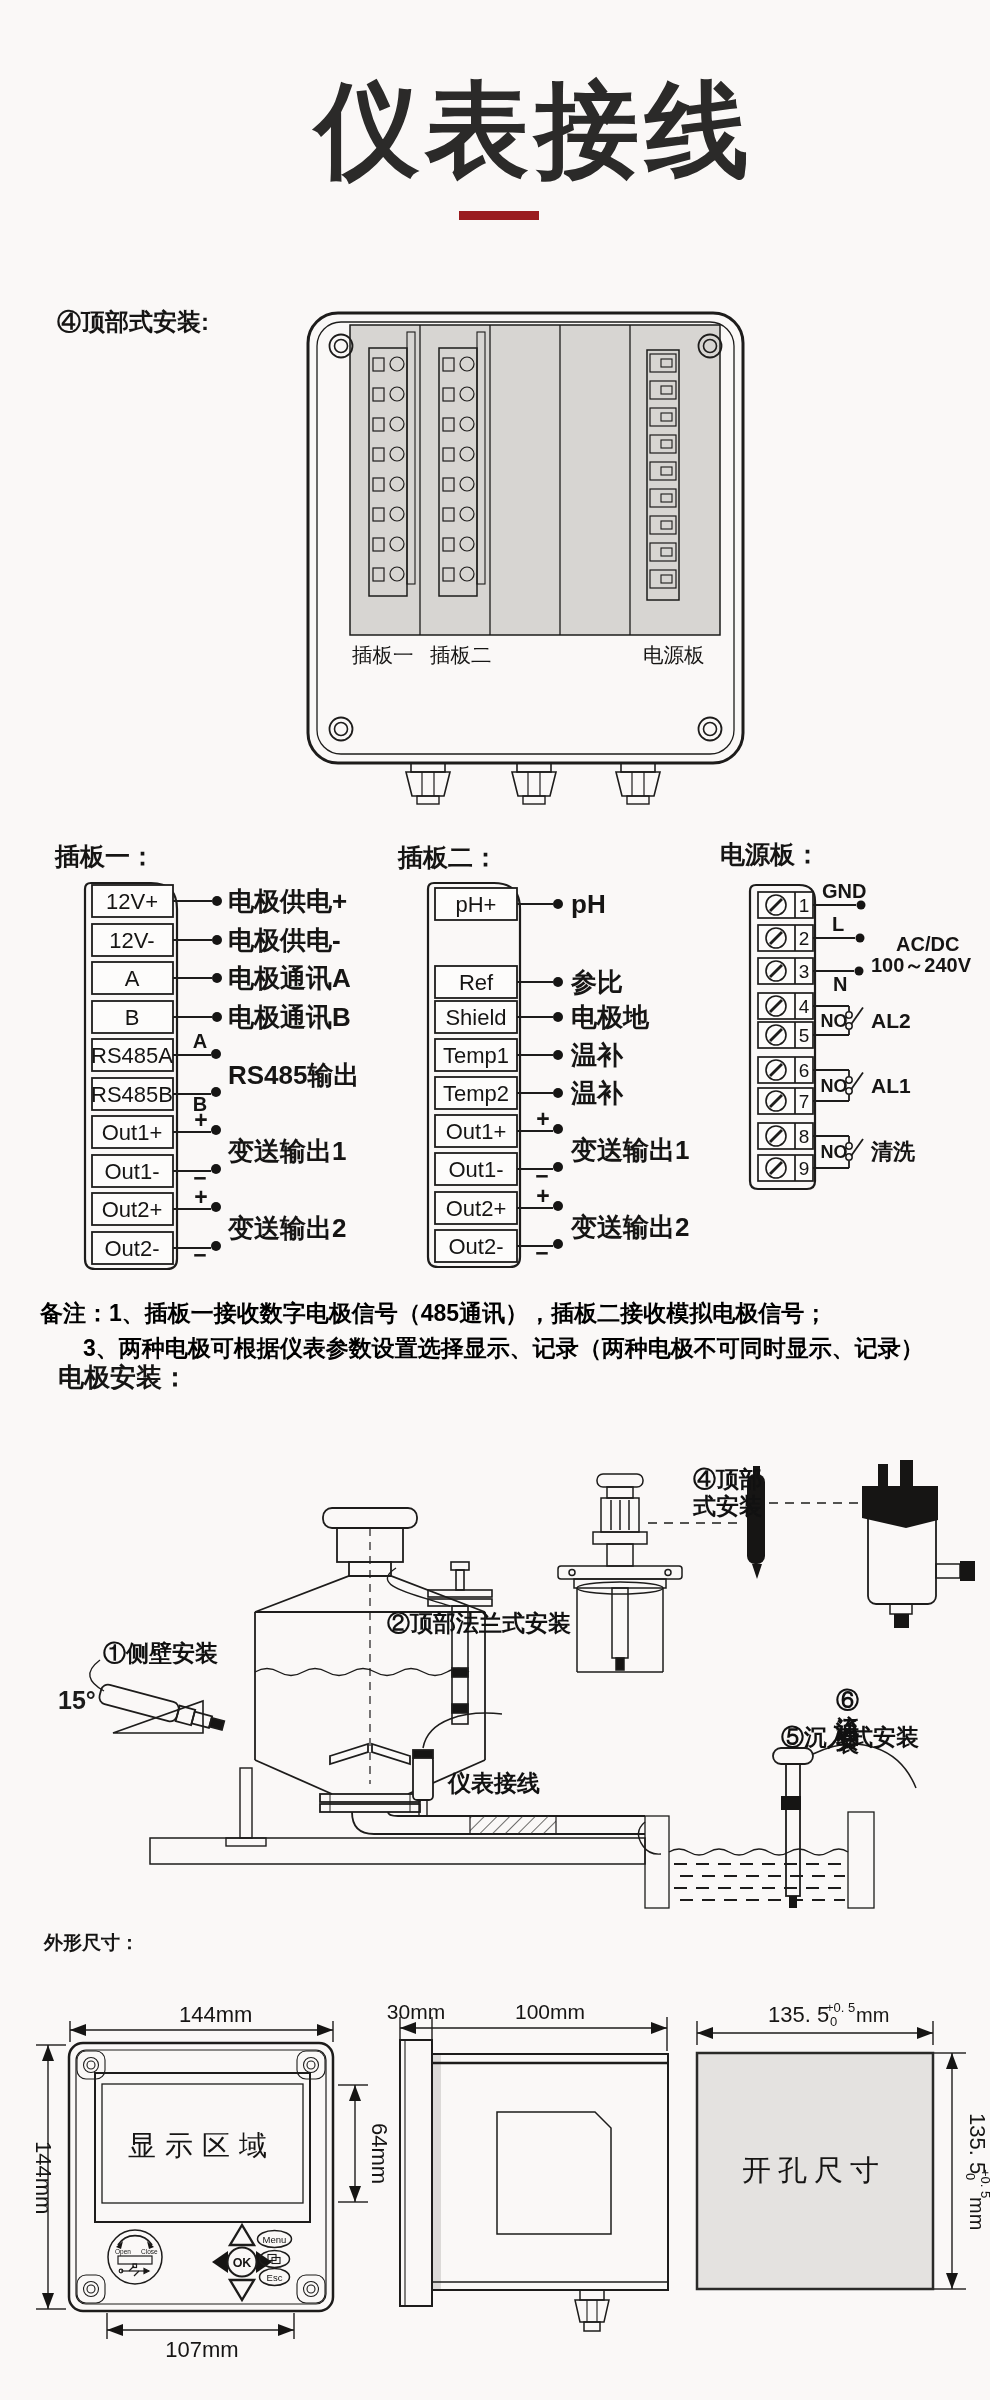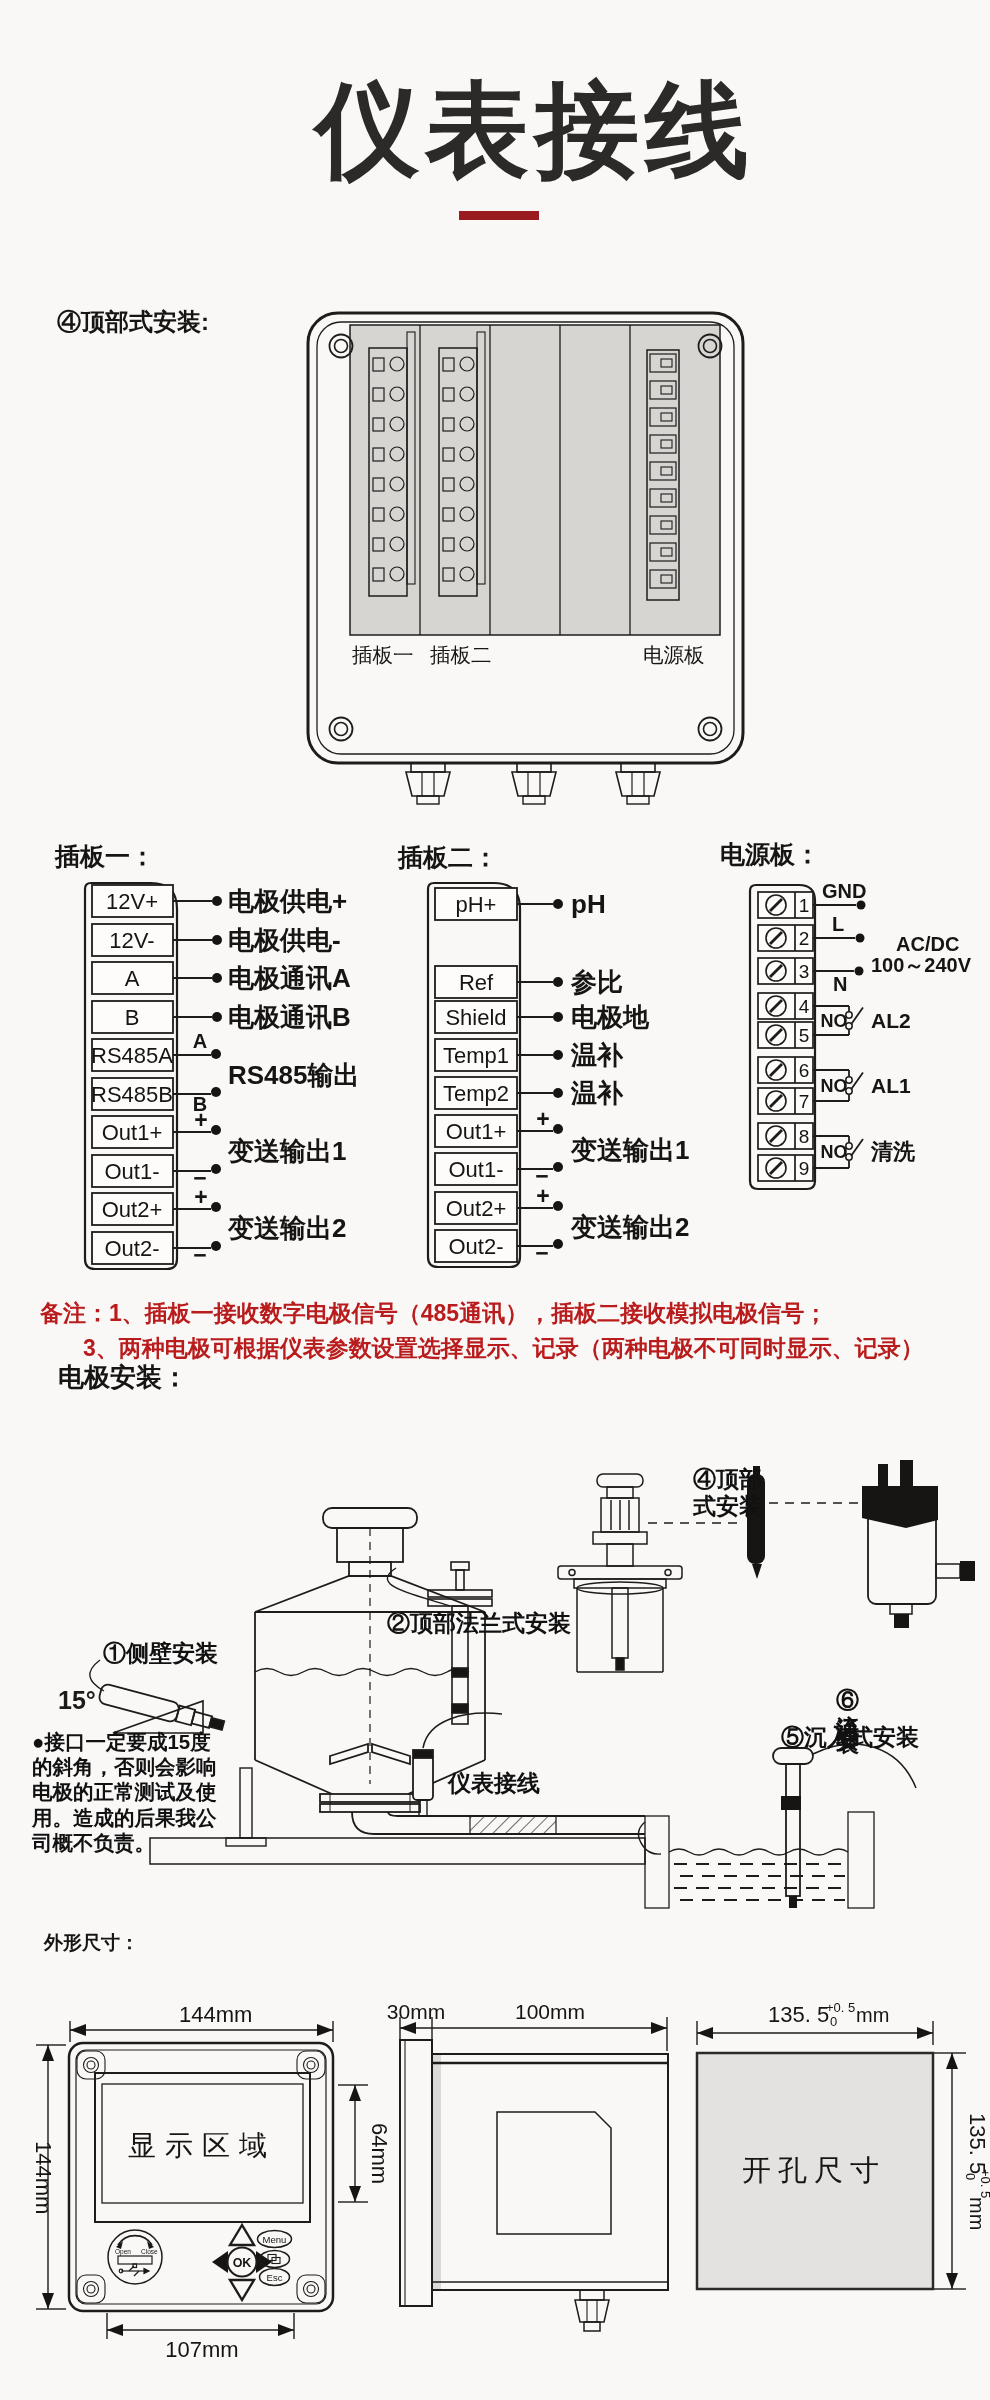--- a/index.html
+++ b/index.html
@@ -3,21 +3,21 @@
 <meta charset="utf-8">
 <style>
   html,body{margin:0;padding:0;background:#faf8f7;}
   #canvas{position:relative;width:990px;height:2400px;background:#faf8f7;overflow:hidden;
           font-family:"Liberation Sans",sans-serif;color:#1c1b1a;}
   .abs{position:absolute;}
   .page-title{top:62px;left:0;width:990px;text-align:center;font-size:104px;font-weight:bold;
               letter-spacing:6px;color:#2b2a29;padding-left:40px;}
   .red-bar{top:211px;left:459px;width:80px;height:9px;background:#9a1b1f;}
   .sec-label{font-size:24px;font-weight:700;color:#161514;}
-  .notes{top:1296px;left:40px;width:935px;font-size:23px;font-weight:600;line-height:34.5px;color:#b91c1c;}
+  .notes{top:1296px;left:40px;width:935px;font-size:23px;font-weight:600;line-height:34.5px;color:#000000;}
   .notes .ind{padding-left:43px;}
   .inst-label{font-size:23px;font-weight:600;color:#111;text-align:right;}
   .warn{top:1729px;left:32px;width:190px;font-size:20.5px;line-height:25.2px;font-weight:600;
         white-space:pre-line;color:#111;}
   .vtext{writing-mode:vertical-rl;text-orientation:upright;letter-spacing:4px;}
   svg{position:absolute;overflow:visible;}
   svg text{font-family:"Liberation Sans",sans-serif;fill:#161514;}
   .ink{stroke:#1d1c1b;fill:none;}
   .cjk-serif{font-family:"DejaVu Serif","Liberation Serif",serif;}
 </style>
@@ -481,25 +481,20 @@
     </g>
   </svg>
 
   <div class="abs inst-label" style="top:1638px;left:103px;">①侧壁安装</div>
   <div class="abs inst-label" style="top:1608px;left:387px;">②顶部法兰式安装</div>
   <div class="abs inst-label" style="top:1768px;left:448px;">仪表接线</div>
   <div class="abs inst-label" style="top:1466px;left:686px;width:76px;line-height:27px;">④顶部式安装</div>
   <div class="abs inst-label" style="top:1722px;left:781px;">⑤沉入式安装</div>
   <div class="abs inst-label vtext" style="top:1516px;left:833px;height:200px;">⑥流通式安装</div>
   <div class="abs" style="top:1686px;left:58px;font-size:25px;font-weight:700;">15°</div>
-  <div class="abs warn">●接口一定要成15度
-的斜角，否则会影响
-电极的正常测试及使
-用。造成的后果我公
-司概不负责。</div>
 
   <div class="abs sec-label" style="top:1930px;left:44px;font-size:19px;text-align:center;">外形尺寸：</div>
 
   <svg class="abs" style="left:22px;top:1995px;" width="370" height="400" viewBox="0 0 370 400">
     <g class="ink" stroke-width="1.4">
       <line x1="48" y1="26" x2="48" y2="47"></line>
         <line x1="311" y1="26" x2="311" y2="47"></line>
       <line x1="48" y1="35" x2="311" y2="35"></line>
       <polygon points="48,35 64,29 64,41" fill="#161514" stroke="none"></polygon>
       <polygon points="311,35 295,29 295,41" fill="#161514" stroke="none"></polygon>

